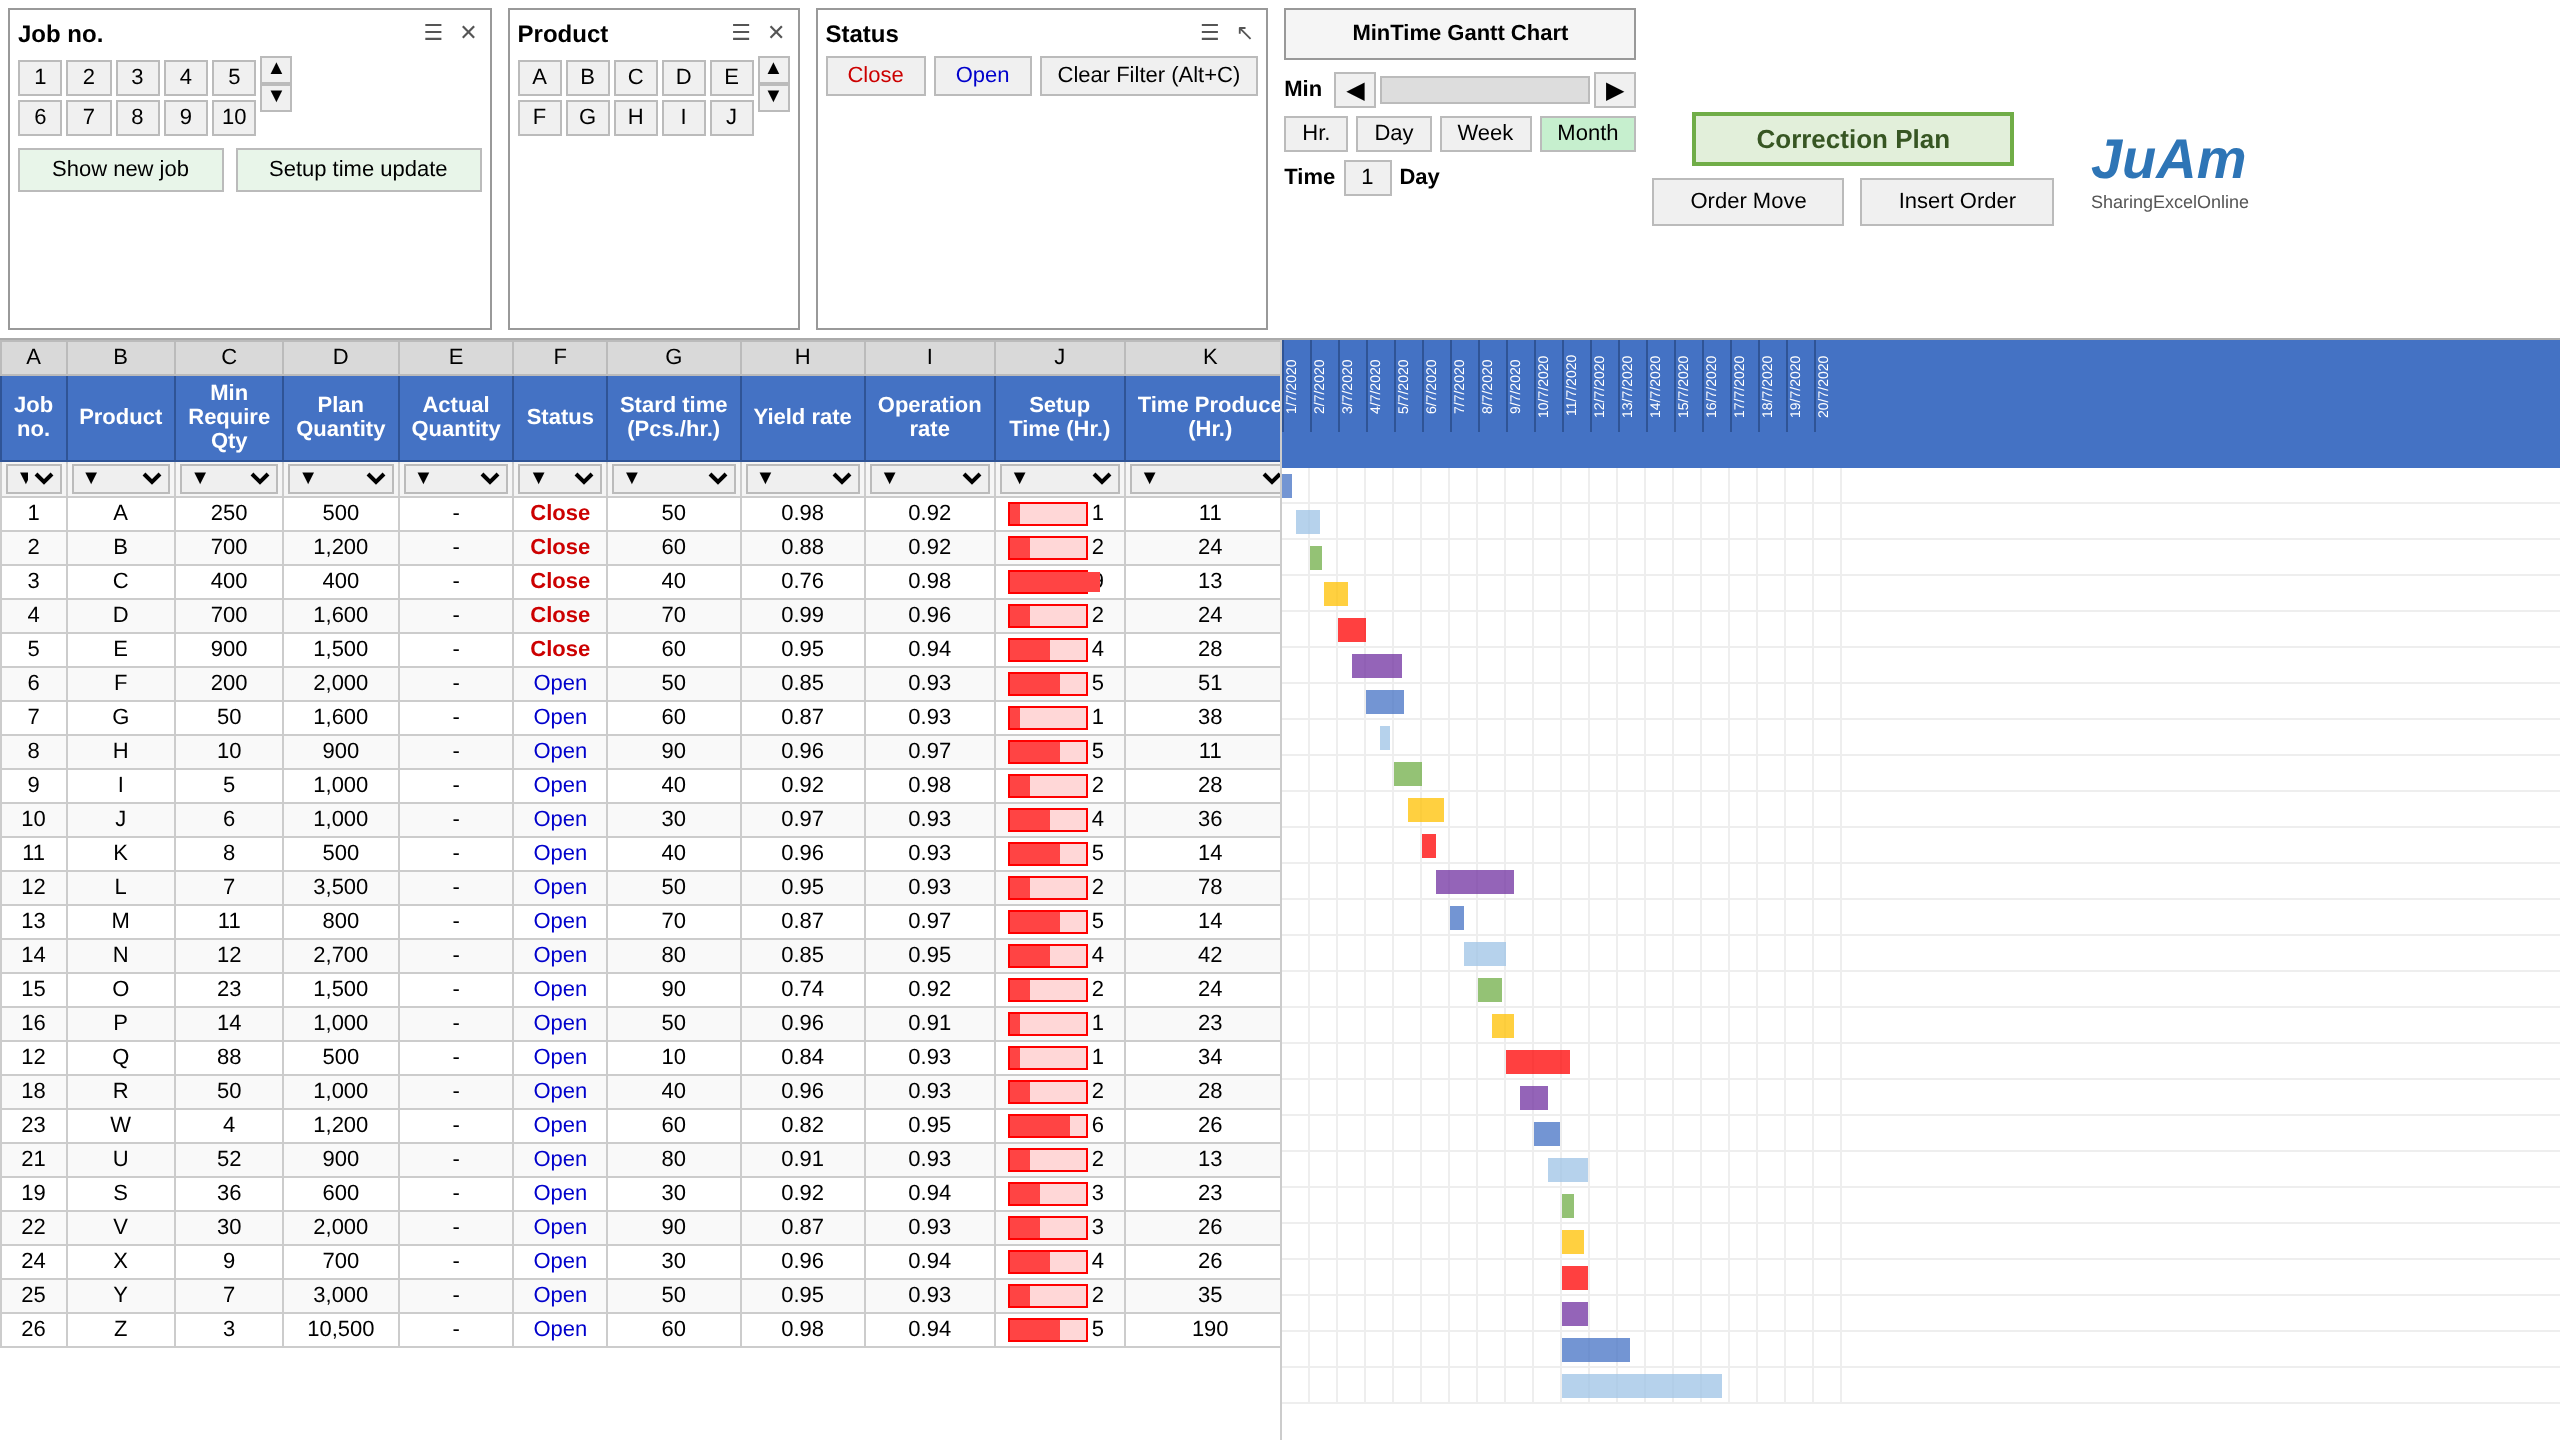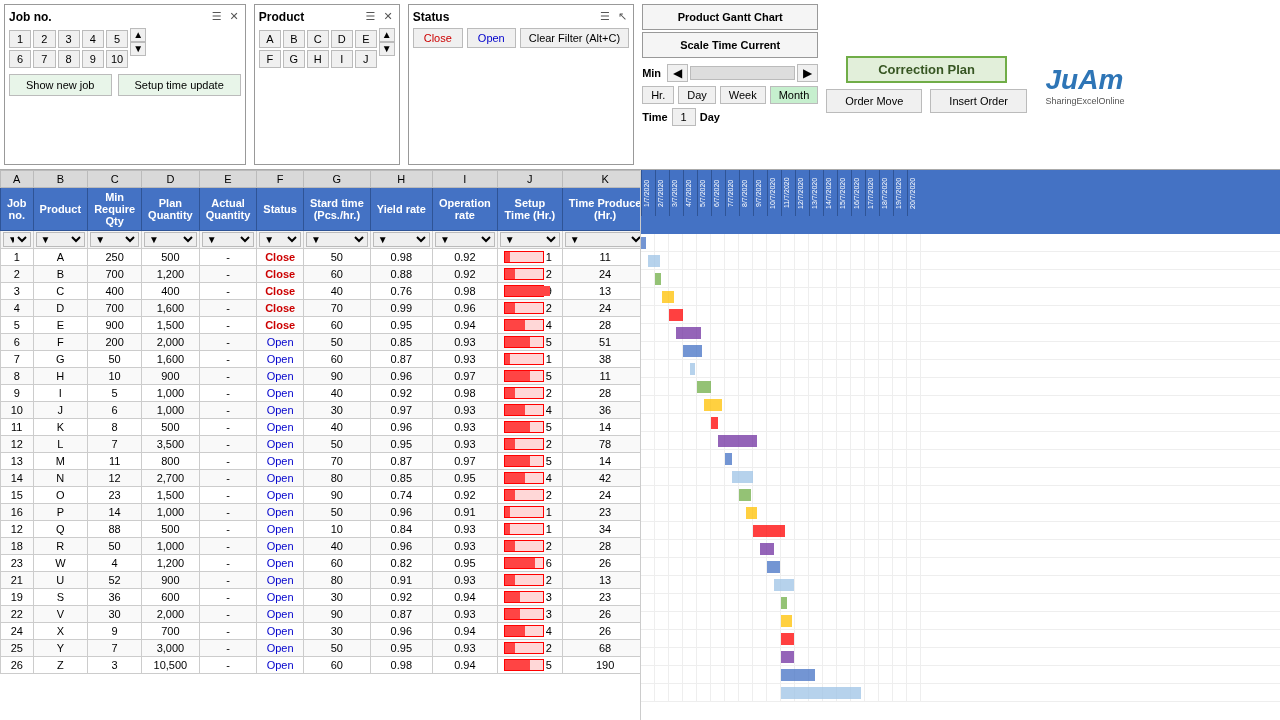--- a/index.html
+++ b/index.html
@@ -400,22 +400,21 @@
       </div>
     </div>
     <div class="status-btns">
       <button class="status-btn close-btn">Close</button>
       <button class="status-btn open-btn">Open</button>
       <button class="clear-filter-btn">Clear Filter (Alt+C)</button>
     </div>
   </div>
 
   <div style="display:flex;flex-direction:column;margin:4px;gap:2px;">
-    <button class="gantt-btn">Product Gantt Chart</button>
-    <button class="gantt-btn">Scale Time Current</button>
+    <button class="gantt-btn">MinTime Gantt Chart</button>
     <div class="time-nav">
       <span class="time-nav-label">Min</span>
       <button class="nav-arrow">◀</button>
       <div class="nav-bar"></div>
       <button class="nav-arrow">▶</button>
     </div>
     <div class="time-scale-row">
       <button class="time-btn">Hr.</button>
       <button class="time-btn">Day</button>
       <button class="time-btn">Week</button>
@@ -989,21 +988,21 @@
       <td>0.95</td>
       <td>0.93</td>
       <td>
         <div style="display:flex;align-items:center;gap:2px;">
           <div style="width:40px;height:12px;background:#ffd7d7;border:1px solid #f00;position:relative;display:inline-block;">
             <div style="height:100%;background:#ff4444;width:10px;position:absolute;left:0;top:0;"></div>
           </div>
           <span>2</span>
         </div>
       </td>
-      <td>68</td>
+      <td>35</td>
 
     </tr>
           <tr>
       <td>26</td>
       <td>Z</td>
       <td>3</td>
       <td>10,500</td>
       <td>-</td>
       <td class="status-open">Open</td>
       <td>60</td>

